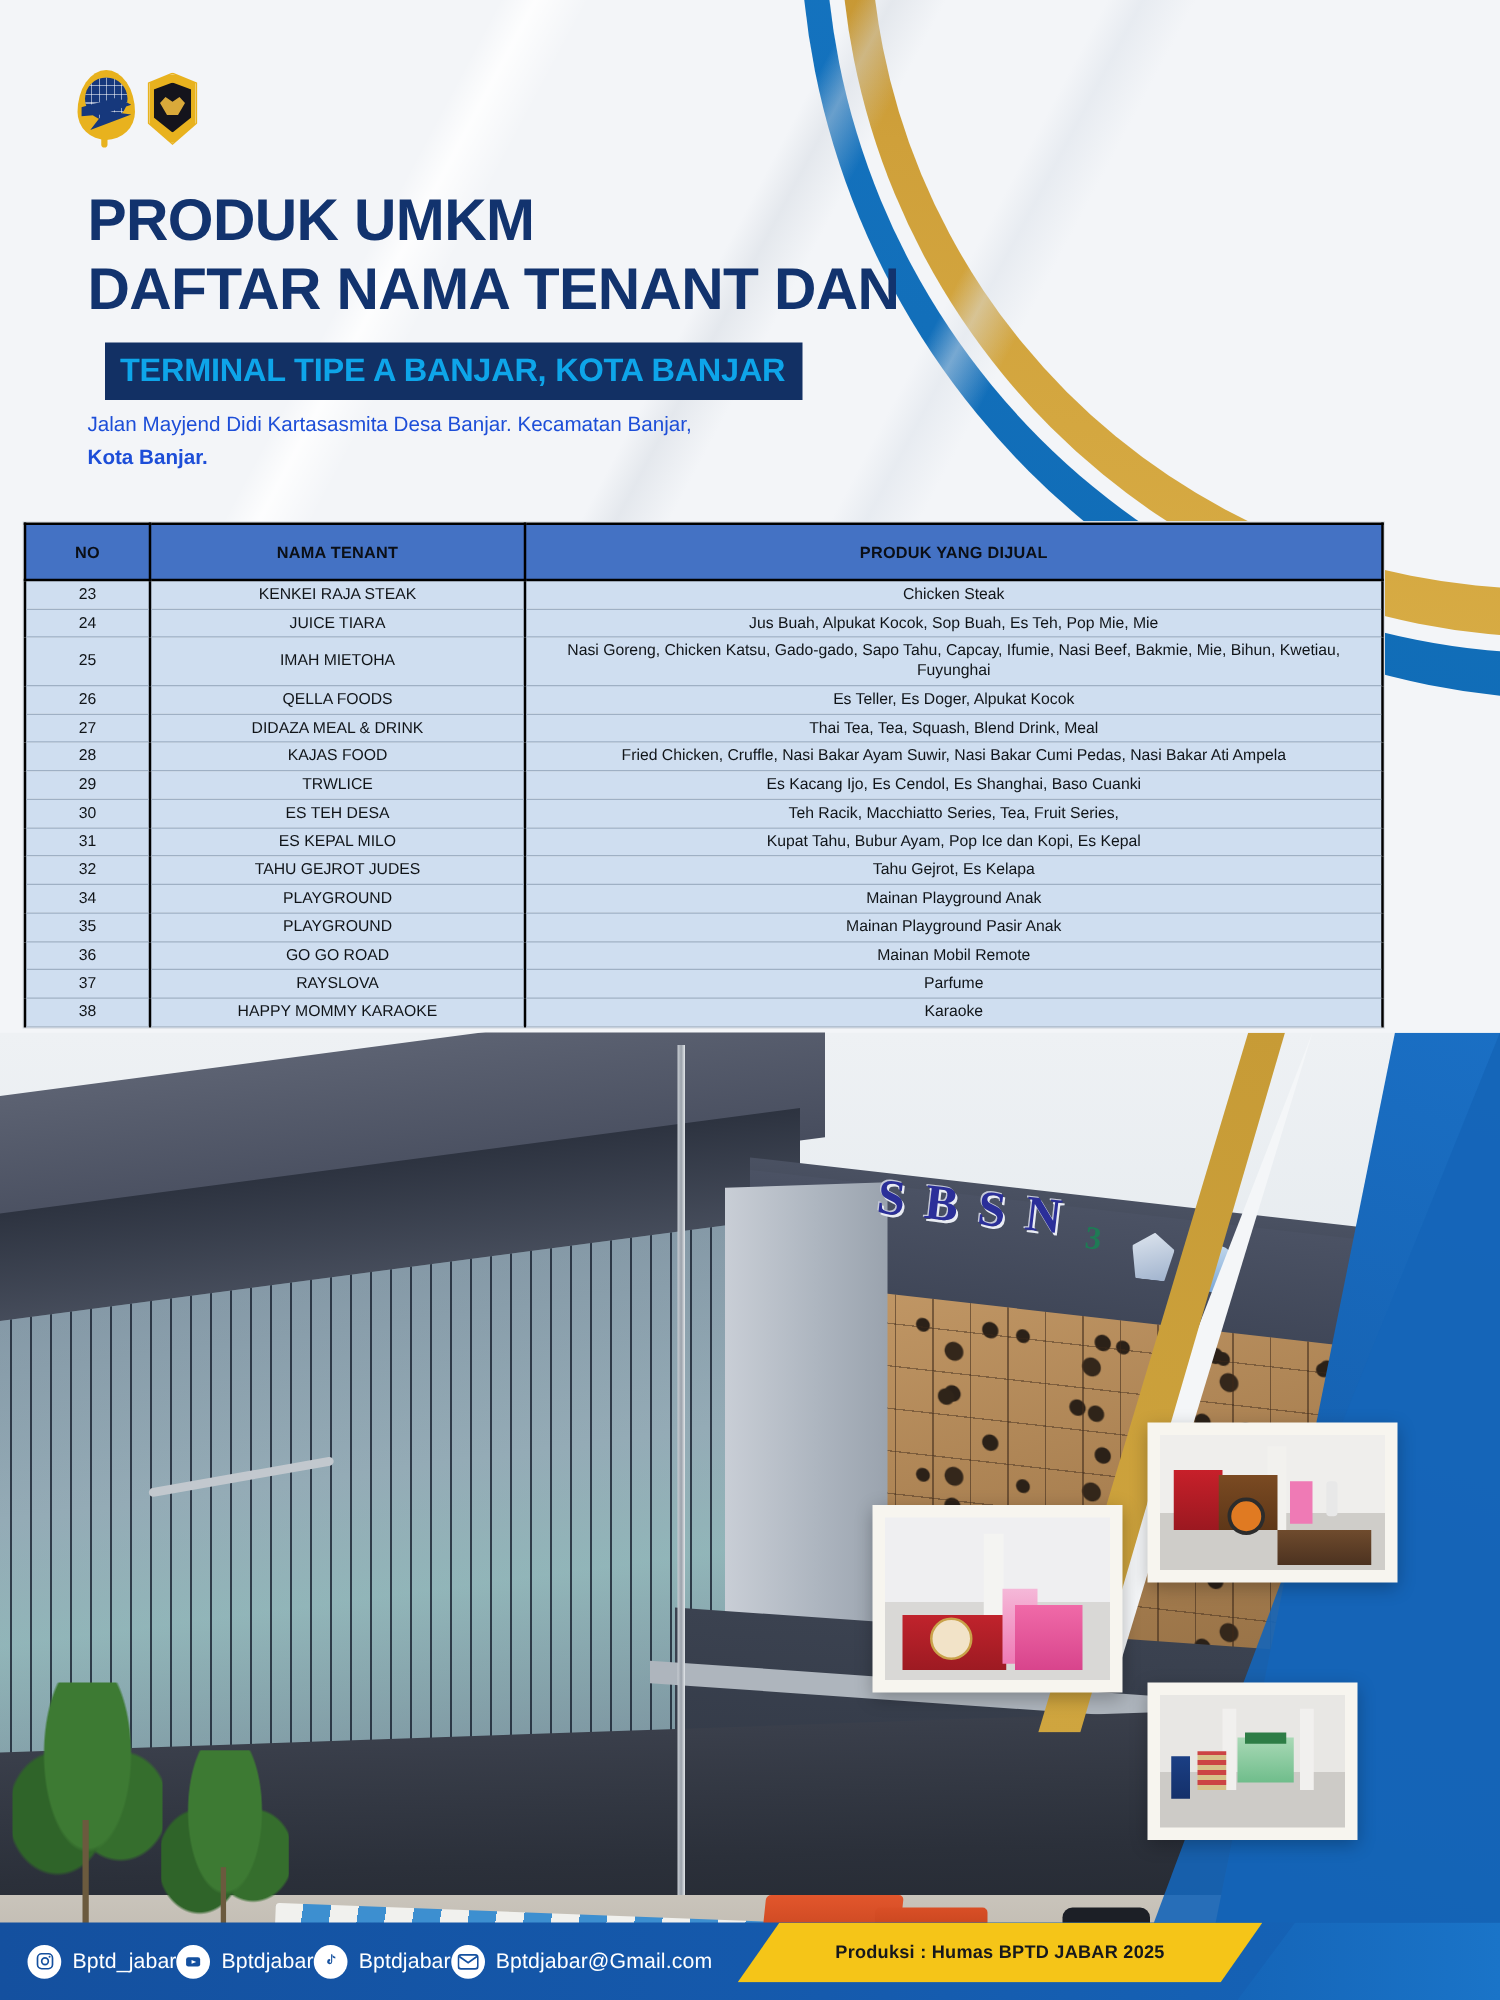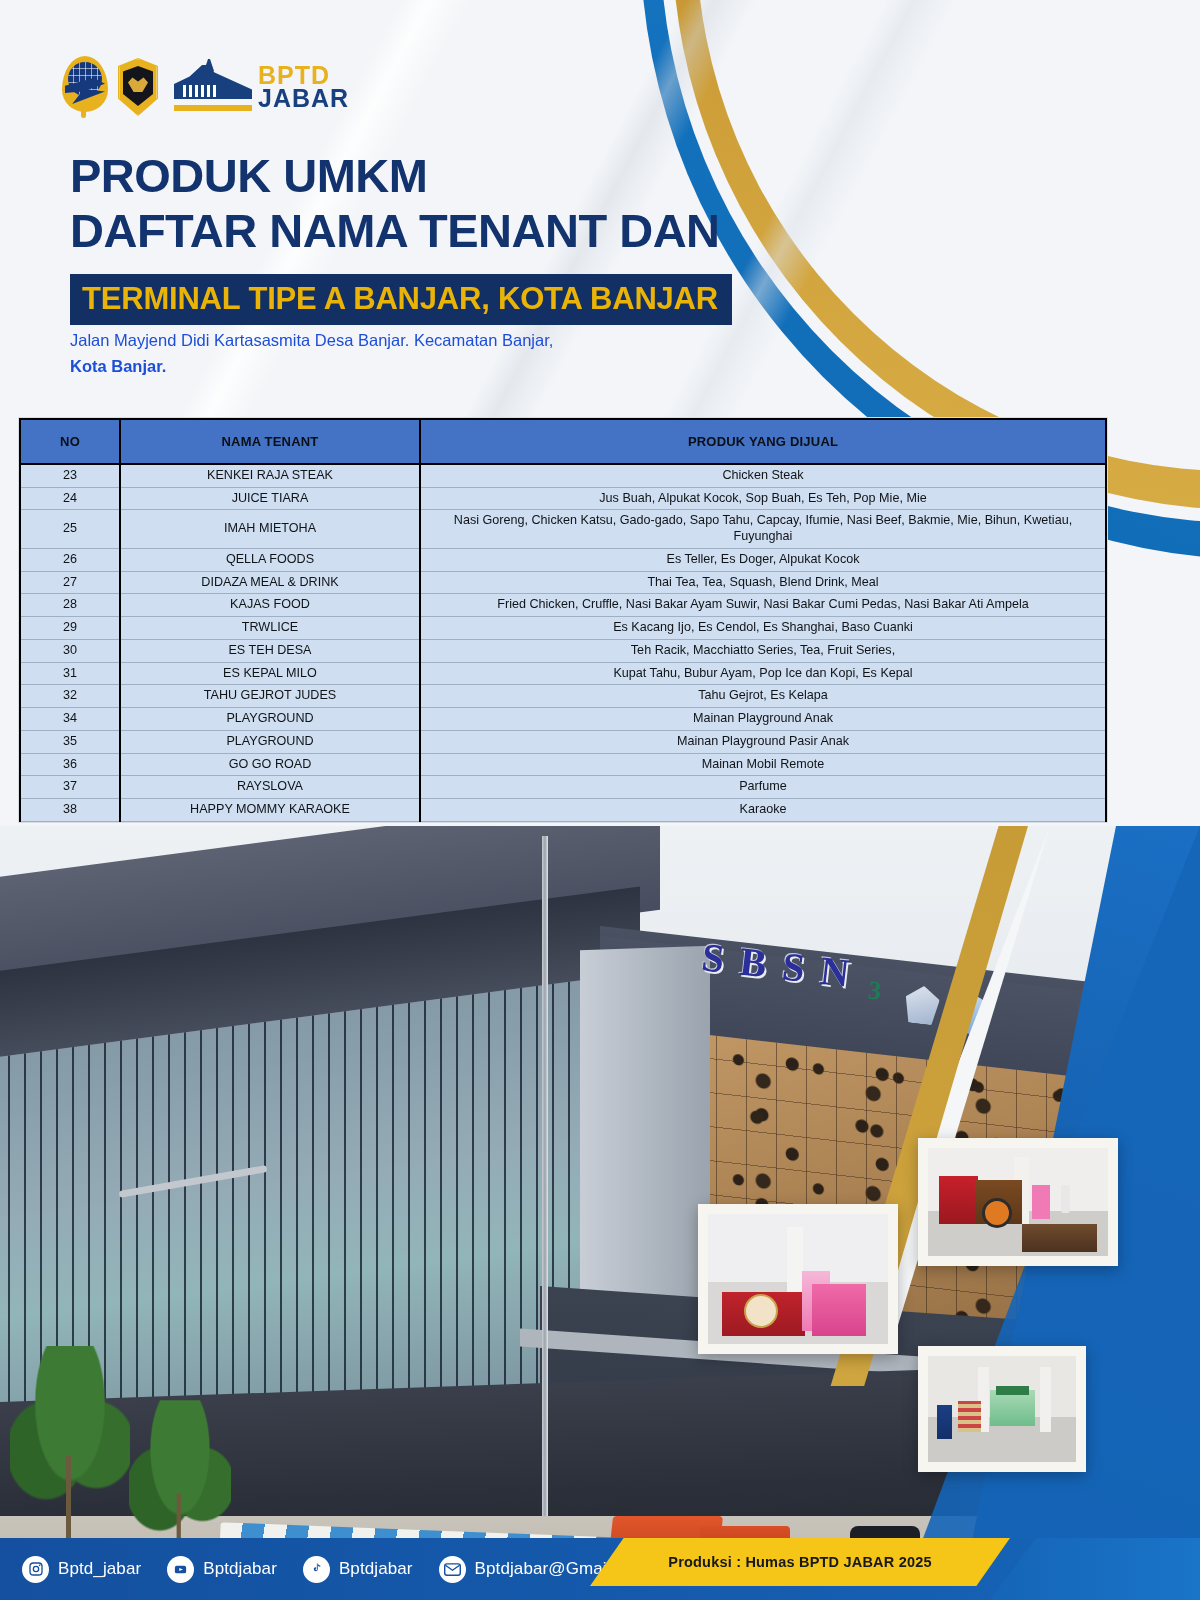--- a/index.html
+++ b/index.html
@@ -117,23 +117,23 @@
   .bptd-text .t1{ font-size:25px; font-weight:bold; color:#e8b21e; letter-spacing:1px; }
   .bptd-text .t2{ font-size:25px; font-weight:bold; color:#18407f; letter-spacing:1px; }
 
   
   .title {
     position:absolute; left:70px; top:148px; width:760px;
     color:#12336e; font-size:47px; font-weight:bold; line-height:1.18;
     letter-spacing:-.5px;
   }
   .subtitle-bar{
-    position:absolute; left:70px; top:274px;
-    background:#123064; color:#eab308;
-    font-size:31px; font-weight:bold; letter-spacing:-.2px;
+    position:absolute; left:84px; top:274px;
+    background:#123064; color:#0ea5e9;
+    font-size:26px; font-weight:bold; letter-spacing:-.2px;
     padding:7px 14px 8px 12px;
   }
   .address{
     position:absolute; left:70px; top:328px; width:700px;
     font-size:16.5px; color:#1d4ed8; line-height:1.55;
   }
   .address b{ font-weight:bold; }
 
   
   .table-wrap{
@@ -368,21 +368,21 @@
     background:linear-gradient(180deg,#1b3f84,#14306a); }
   .mm-col{ position:absolute; left:34%; top:10%; width:7%; height:62%; background:#f1f0ee; }
   .mm-col2{ position:absolute; left:76%; top:10%; width:7%; height:62%; background:#f1f0ee; }
 
   
   .footer{
     position:absolute; left:0; bottom:0; width:1200px; height:62px;
     background:linear-gradient(90deg,#14509f 0%, #155aad 55%, #1565b8 100%);
     display:flex; align-items:center;
   }
-  .socials{ display:flex; align-items:center; gap:26px; padding-left:22px; }
+  .socials{ display:flex; align-items:center; padding-left:22px; }
   .social{ display:flex; align-items:center; gap:9px; }
   .social .ic{
     width:27px; height:27px; border-radius:50%;
     background:#ffffff; display:flex; align-items:center; justify-content:center;
     color:#14509f; flex:0 0 auto;
   }
   .social .lbl{ color:#fff; font-size:17px; letter-spacing:.1px; }
   .produksi{
     position:absolute; left:590px; top:0; width:420px; height:48px;
     background:#f5c518;
@@ -413,32 +413,20 @@
       <div class="logo-globe-inner">
           <div class="globe-mesh"></div>
         </div>
       <div class="globe-swoosh"></div>
     </div>
     <div class="logo-shield">
       <div class="shield-body"></div>
       <div class="shield-core"></div>
       <div class="shield-bird"></div>
       <div class="shield-ring"></div>
-    </div>
-    <div class="logo-bptd">
-      <div class="bptd-mark">
-        <div class="bptd-fin"></div>
-        <div class="bptd-sail"></div>
-        <div class="bptd-cols"></div>
-        <div class="bptd-bar"></div>
-      </div>
-      <div class="bptd-text">
-        <div class="t1">BPTD</div>
-        <div class="t2">JABAR</div>
-      </div>
     </div>
   </div>
 
   <div class="title">
     <div>PRODUK UMKM</div>
     <div>DAFTAR NAMA TENANT DAN</div>
   </div>
 
   <div class="subtitle-bar">TERMINAL TIPE A BANJAR, KOTA BANJAR</div>
 

